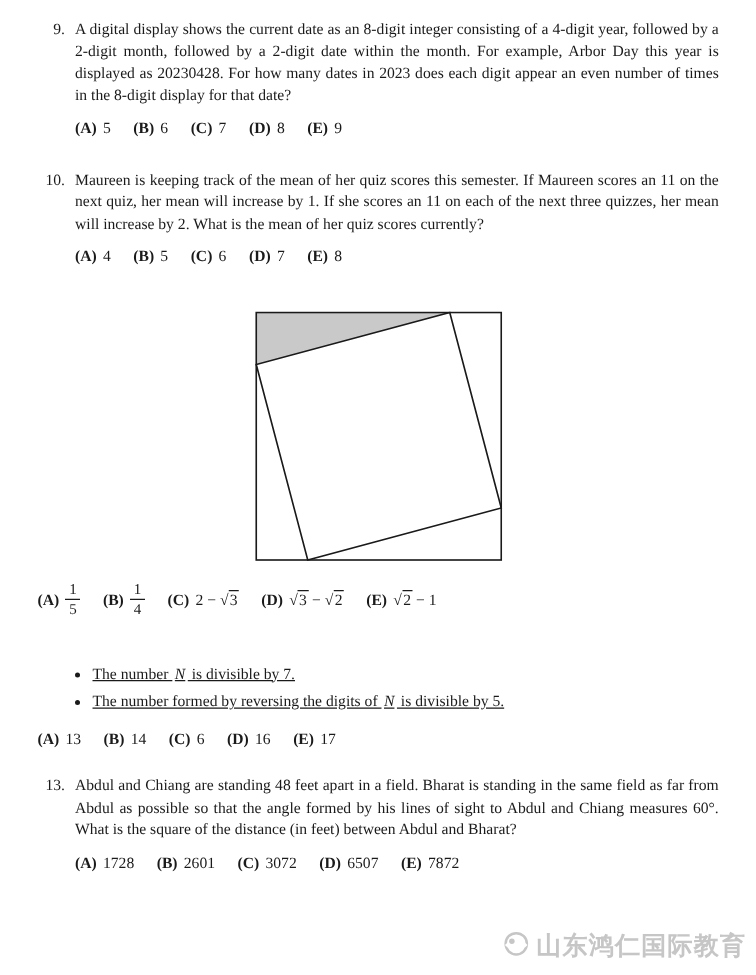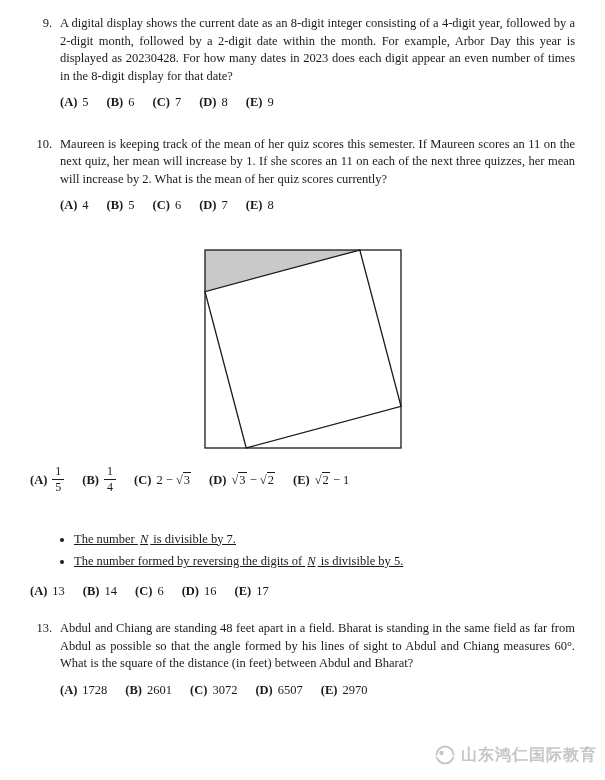--- a/index.html
+++ b/index.html
@@ -96,25 +96,25 @@
     margin-top: 10px;
     display: flex;
     justify-content: center;
   }
   
   .watermark {
     position: absolute;
     right: 8px;
     top: 744px;
     display: flex;
-    align-items: center;
+    align-items: flex-end;
     gap: 5px;
     color: #c6c6c6;
     font-weight: bold;
-    font-size: 16px;
+    font-size: 20px;
     letter-spacing: 1px;
     text-shadow: 0 0 1px #ffffff;
   }
 </style>
 </head>
 <body>
 
 <div class="page">
 
   <div class="problem">
@@ -262,21 +262,21 @@
         <span class="choice">
             <span class="lbl">(C)</span>
             <span>3072</span>
           </span>
         <span class="choice">
             <span class="lbl">(D)</span>
             <span>6507</span>
           </span>
         <span class="choice">
             <span class="lbl">(E)</span>
-            <span>2970</span>
+            <span>7872</span>
           </span>
       </div>
     </div>
   </div>
 
 </div>
 
 <div class="watermark">
   <svg width="22" height="22" viewBox="0 0 22 22">
     <circle cx="11" cy="11" r="8.5" fill="none" stroke="#c6c6c6" stroke-width="2"></circle>

